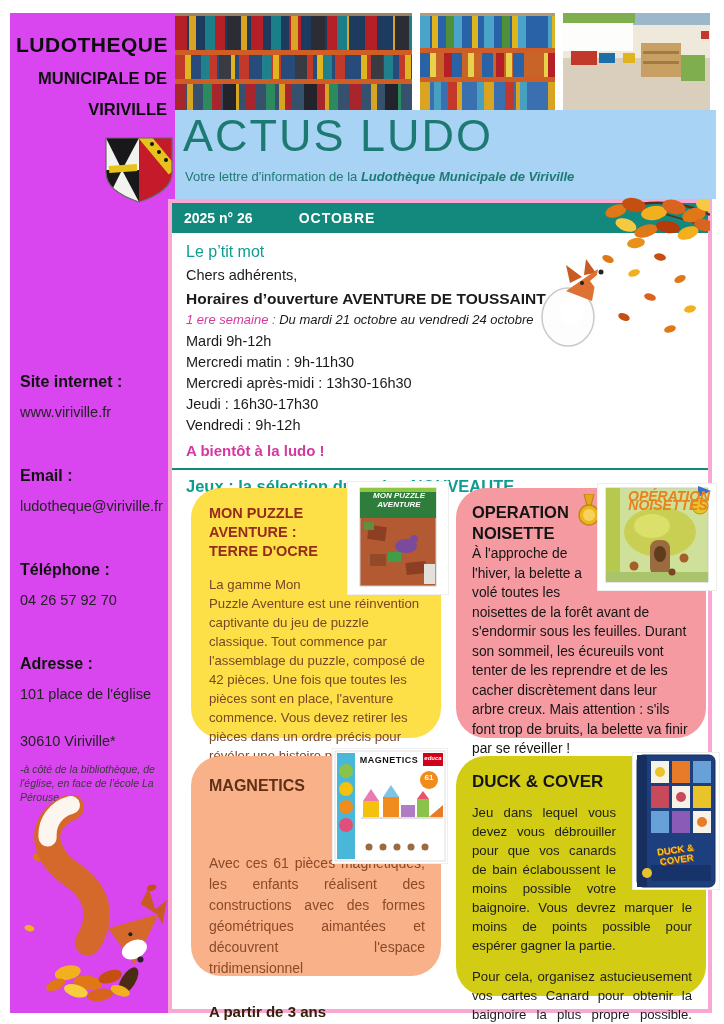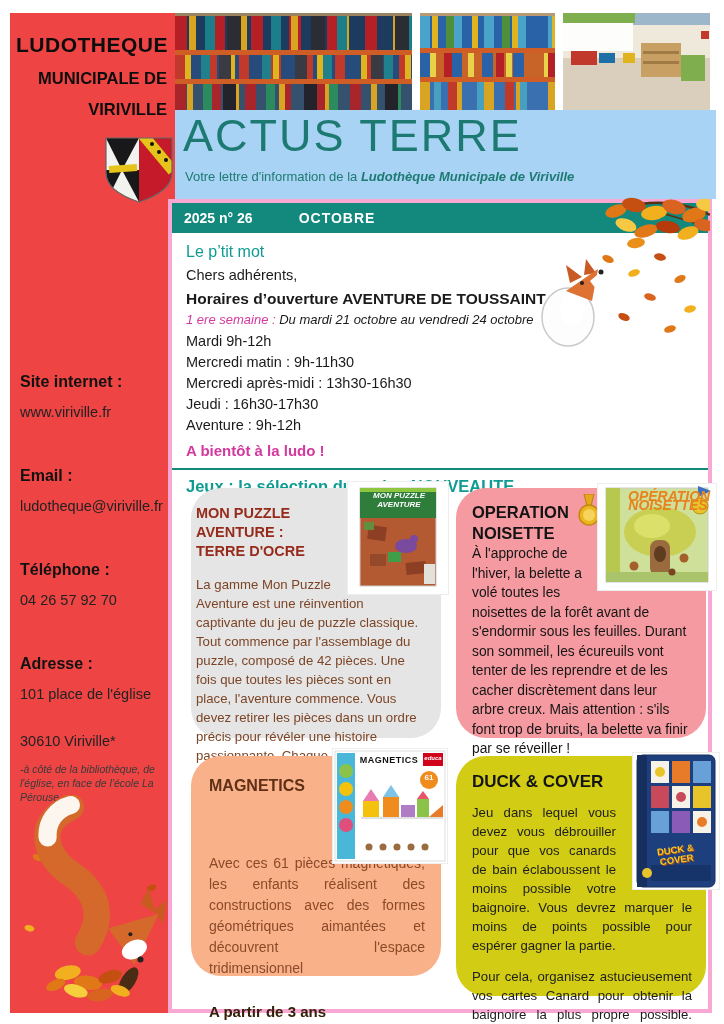--- a/index.html
+++ b/index.html
@@ -1,20 +1,20 @@
 <!DOCTYPE html>
 <html><head>
 <meta charset="utf-8">
 <style>
   html,body{margin:0;padding:0;background:#fff;}
   .page{position:relative;width:724px;height:1024px;background:#fff;overflow:hidden;
         font-family:"Liberation Sans",sans-serif;color:#1b1b1b;}
 
   
-  .sidebar{position:absolute;left:10px;top:13px;width:165px;height:1000px;background:#ef4444;}
+  .sidebar{position:absolute;left:10px;top:13px;width:165px;height:1000px;background:#d946ef;}
   .org-title{padding:20px 8px 0 6px;text-align:right;color:#0d0d0d;font-weight:bold;}
   .org-line1{font-size:21px;letter-spacing:.5px;margin-bottom:12px;}
   .org-line2,.org-line3{font-size:16.5px;margin-bottom:12px;}
   .shield{position:absolute;left:93px;top:122px;width:72px;height:70px;}
   .contact{position:absolute;left:10px;top:360px;right:4px;}
   .c-label{font-weight:bold;font-size:16px;color:#111;margin-bottom:13px;}
   .c-value{font-size:14.5px;color:#222;margin-bottom:13px;}
   .c-gap{height:34px;}
   .c-gap2{height:18px;}
   .note{font-size:10.5px;font-style:italic;color:#3a3a3a;line-height:14px;margin-top:4px;}
@@ -50,21 +50,21 @@
   .pm-week{font-size:13px;font-style:italic;line-height:17px;white-space:nowrap;}
   .wk1{color:#d4399e;}
   .wk2{color:#77c374;}
   .pm-sched{font-size:14.5px;line-height:21px;margin-top:3px;}
   .pm-closing{font-size:15px;font-weight:bold;color:#d4399e;margin-top:6px;}
   .separator{border-top:2px solid #12897c;margin-top:9px;}
   .games-heading{font-size:16.5px;font-weight:bold;color:#0e9c92;margin:7px 0 0 14px;}
 
   
   .card{position:absolute;border-radius:30px;box-sizing:border-box;}
-  .card1{left:19px;top:285px;width:250px;height:250px;background:#e5e5e5;padding:16px 14px 12px 5px;}
+  .card1{left:19px;top:285px;width:250px;height:250px;background:#fde047;padding:16px 14px 12px 18px;}
   .card2{left:284px;top:285px;width:250px;height:250px;background:#f59aa0;padding:14px 14px 12px 16px;}
   .card3{left:19px;top:553px;width:250px;height:220px;background:#f9b189;padding:20px 16px 12px 18px;}
   .card4{left:284px;top:553px;width:250px;height:240px;background:#d2cd14;padding:16px 14px 12px 16px;}
   .wrap-spacer{float:right;}
   .ws1{width:88px;height:84px;}
   .ws2{width:108px;height:86px;}
   .ws4{width:76px;height:116px;}
   .ct{font-weight:bold;line-height:19px;}
   .ct1{font-size:14.5px;color:#962b1c;margin-bottom:14px;}
   .ct2{font-size:16.5px;line-height:21px;color:#141414;}
@@ -227,21 +227,21 @@
         <rect x="80" y="38" width="36" height="3" fill="#a07c44"></rect>
         <rect x="80" y="48" width="36" height="3" fill="#a07c44"></rect>
         <rect x="118" y="42" width="24" height="26" fill="#7fae4f"></rect>
         <rect x="138" y="18" width="8" height="8" fill="#c0392b"></rect>
         <rect x="60" y="40" width="12" height="10" fill="#e0b41f"></rect>
       </svg>
     </div>
   </div>
 
   <div class="header-band">
-    <div class="main-title">ACTUS TERRE</div>
+    <div class="main-title">ACTUS LUDO</div>
     <div class="subtitle">
       <span>Votre lettre d'information de la </span><b>Ludothèque Municipale de Viriville</b>
     </div>
   </div>
 
   <div class="content-box">
 
     <div class="issue-bar">
       <span class="issue-no">2025 n° 26</span>
       <span class="issue-month">OCTOBRE</span>
@@ -283,21 +283,21 @@
     <div class="pm">
       <div class="pm-heading">Le p’tit mot</div>
       <div class="pm-greeting">Chers adhérents,</div>
       <div class="pm-hours">Horaires d’ouverture AVENTURE DE TOUSSAINT</div>
       <div class="pm-week"><span class="wk1">1 ere semaine :</span><span> Du mardi 21 octobre au vendredi 24 octobre</span></div>
       <div class="pm-sched">
         <div>Mardi 9h-12h</div>
         <div>Mercredi matin : 9h-11h30</div>
         <div>Mercredi après-midi : 13h30-16h30</div>
         <div>Jeudi : 16h30-17h30</div>
-        <div>Aventure : 9h-12h</div>
+        <div>Vendredi : 9h-12h</div>
       </div>
       <div class="pm-closing">A bientôt à la ludo !</div>
     </div>
 
     <div class="separator"></div>
     <div class="games-heading">Jeux : la sélection du mois : NOUVEAUTE</div>
 
     <div class="card card1">
       <div class="wrap-spacer ws1"></div>
       <div class="ct ct1">

